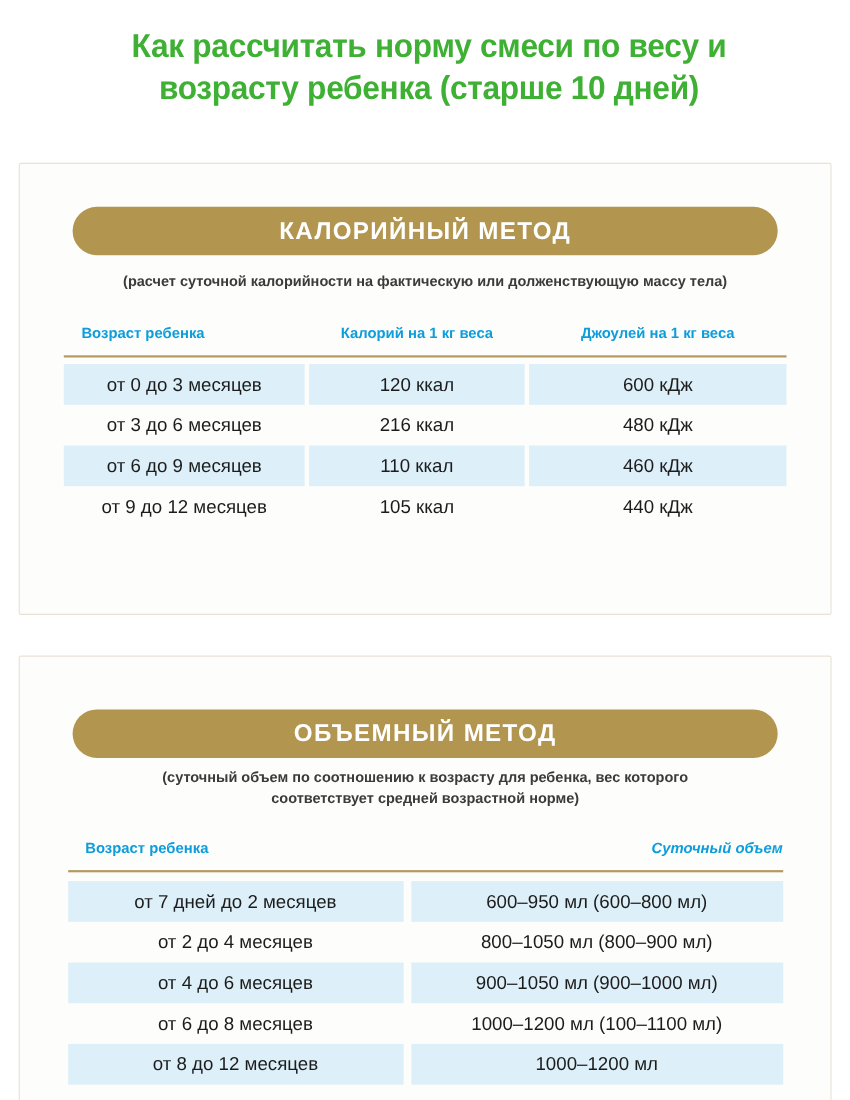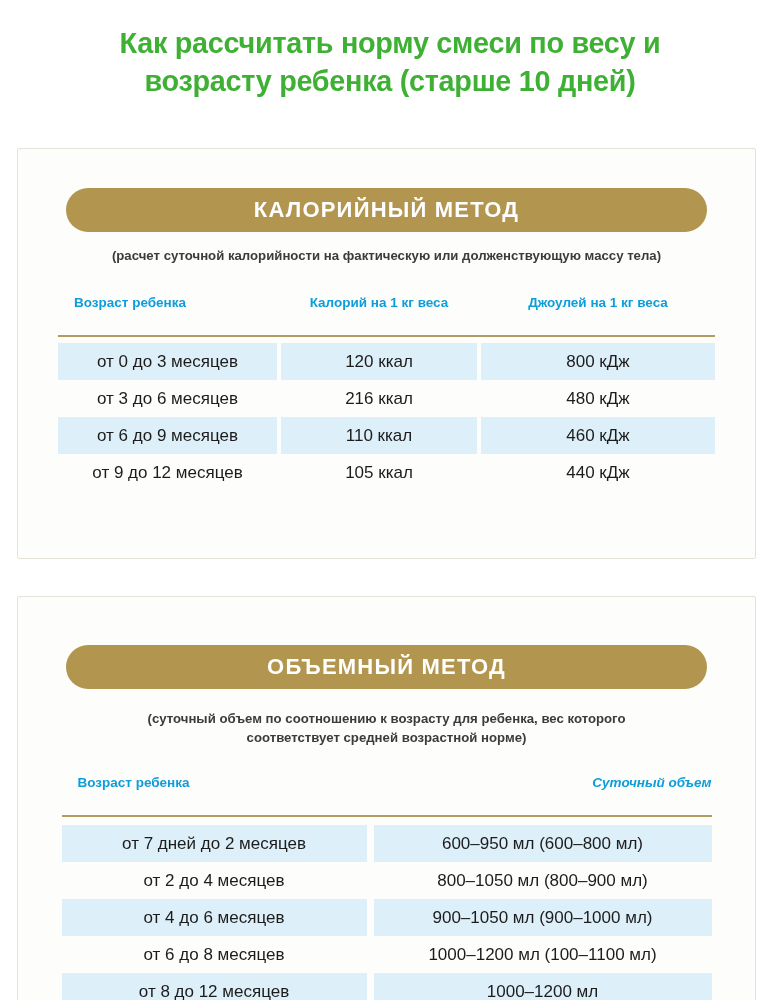--- a/index.html
+++ b/index.html
@@ -69,26 +69,26 @@
     color: #3b3b3b;
     font-size: 13.2px;
     line-height: 19px;
     font-weight: 600;
     margin: 14px auto 0 auto;
     padding: 0 14px;
     box-sizing: border-box;
   }
   #card-volume .subtitle {
     width: 600px;
-    margin-top: 20px;
+    margin-top: 8px;
   }
 
   
   .tbl {
-    margin: 16px auto;
+    margin: 4px auto;
     border-collapse: collapse;
     table-layout: fixed;
   }
   .tbl th {
     color: #0d9ddb;
     font-size: 13.5px;
     font-weight: bold;
     text-align: center;
     padding: 0;
     height: 34px;
@@ -175,21 +175,21 @@
           <col style="width:196px">
           <col style="width:4px">
           <col style="width:234px">
       </colgroup>
       <tbody id="calorie-rows">
           <tr class="stripe">
             <td class="d-age">от 0 до 3 месяцев</td>
             <td class="gapcol"></td>
             <td class="">120 ккал</td>
             <td class="gapcol"></td>
-            <td class="">800 кДж</td>
+            <td class="">600 кДж</td>
           </tr>
           <tr>
             <td class="d-age">от 3 до 6 месяцев</td>
             <td class="gapcol"></td>
             <td class="">216 ккал</td>
             <td class="gapcol"></td>
             <td class="">480 кДж</td>
           </tr>
           <tr class="stripe">
             <td class="d-age">от 6 до 9 месяцев</td>

